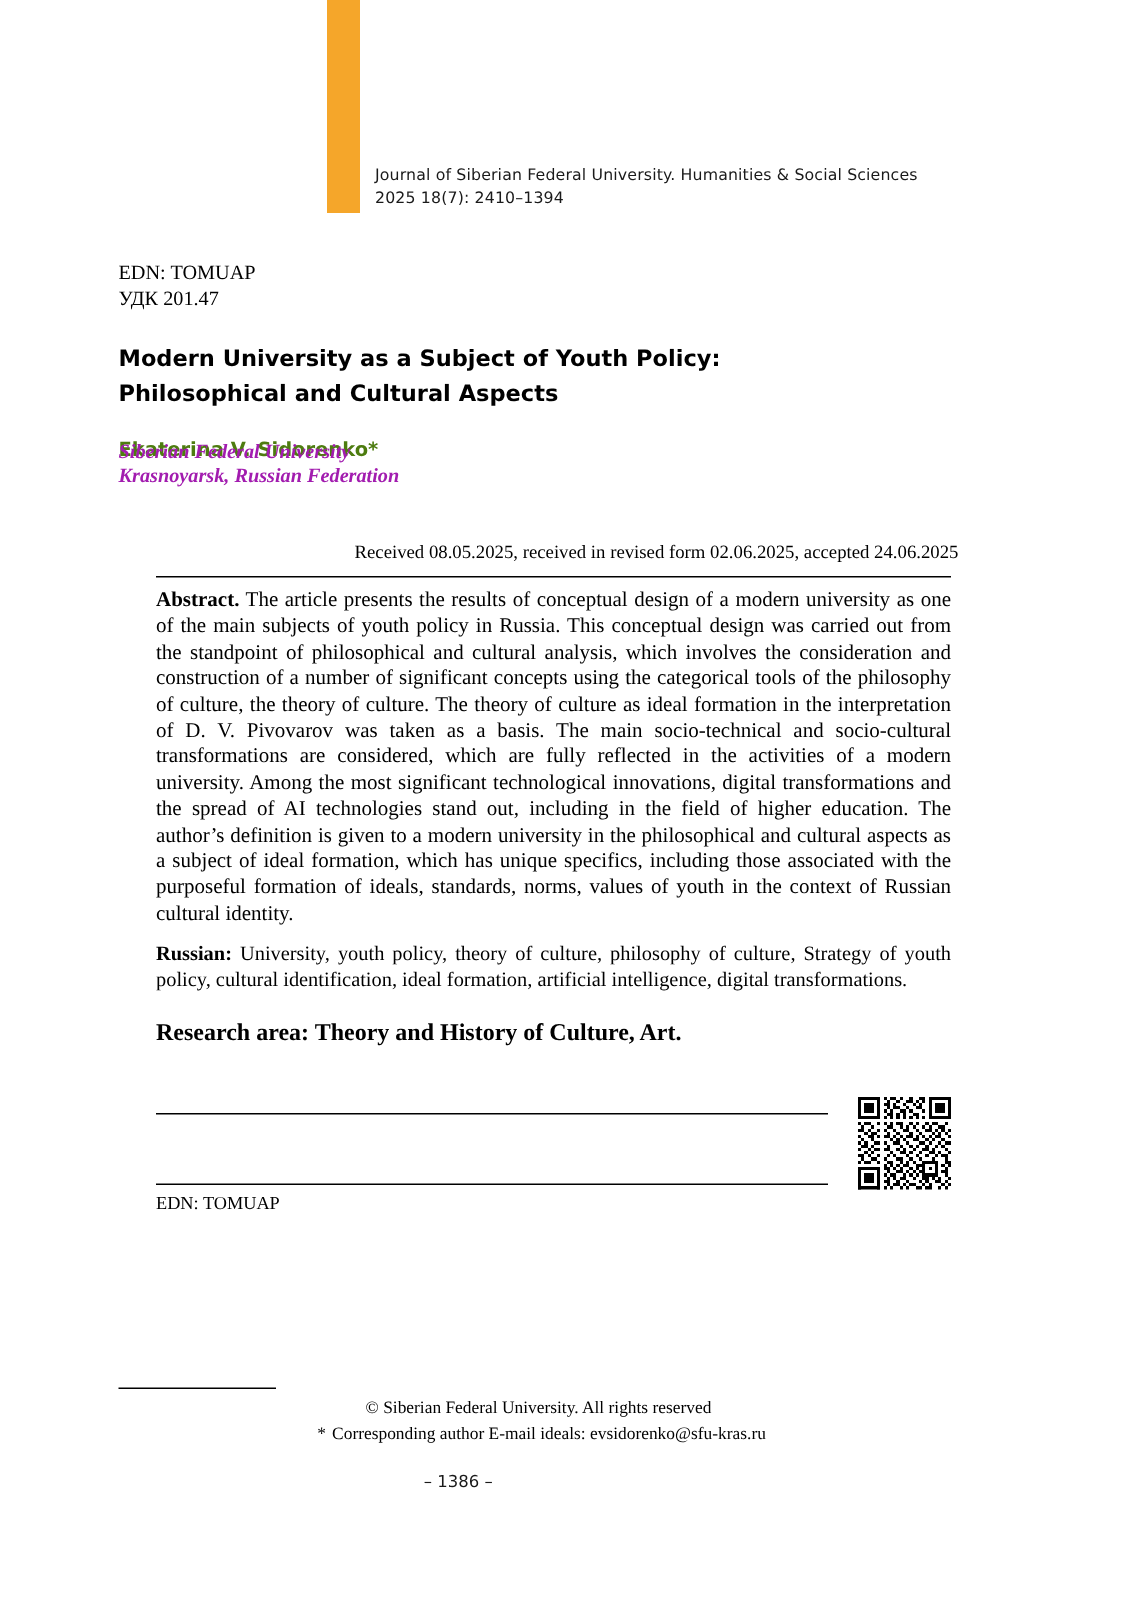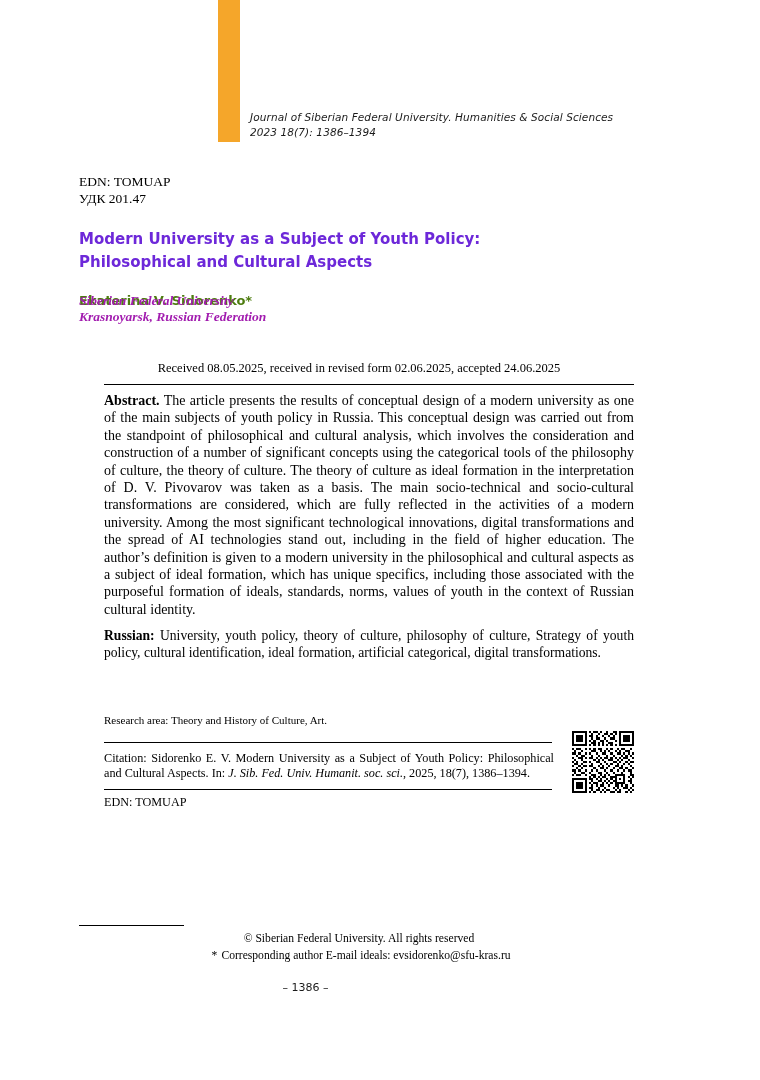--- a/index.html
+++ b/index.html
@@ -23,21 +23,20 @@
     background: #fff;
   }
 
   
   .masthead {
     position: absolute;
     left: 0;
     top: 0;
     width: 614px;
     height: 150px;
-    font-style: italic;
   }
   .orange-bar {
     position: absolute;
     left: 218px;
     top: 0;
     width: 22px;
     height: 142px;
     background: #f5a62a;
   }
   .journal-lines {
@@ -68,21 +67,21 @@
   
   .title {
     position: absolute;
     left: 79px;
     top: 228px;
     width: 560px;
     font-family: "DejaVu Sans", sans-serif;
     font-weight: bold;
     font-size: 15px;
     line-height: 23px;
-    color: #6d28d9;
+    color: #000000;
   }
 
   
   .author {
     position: absolute;
     left: 79px;
     top: 293px;
     font-family: "DejaVu Sans", sans-serif;
     font-weight: bold;
     font-size: 13px;
@@ -99,21 +98,21 @@
     line-height: 16px;
     color: #a21caf;
   }
 
   
   .dates {
     position: absolute;
     left: 79px;
     top: 361px;
     width: 560px;
-    text-align: center;
+    text-align: right;
     font-family: "Liberation Serif", serif;
     font-size: 12.5px;
     color: #000;
   }
 
   
   .rule {
     position: absolute;
     background: #000;
     height: 1px;
@@ -140,24 +139,25 @@
     width: 530px;
     font-size: 13.6px;
     line-height: 17.4px;
     text-align: justify;
   }
   .keywords b { font-weight: bold; }
 
   .research-area {
     position: absolute;
     left: 104px;
-    top: 712px;
+    top: 680px;
     width: 530px;
-    font-size: 11px;
+    font-size: 16px;
     line-height: 17.4px;
+    font-weight: bold;
   }
 
   .citation {
     position: absolute;
     left: 104px;
     top: 751px;
     width: 450px;
     font-size: 12.2px;
     line-height: 15.4px;
     text-align: justify;
@@ -218,21 +218,21 @@
 </style>
 </head>
 <body>
 
 <div class="page">
 
   <div class="masthead">
     <div class="orange-bar"></div>
     <div class="journal-lines">
       <div class="l1">Journal of Siberian Federal University.  Humanities &amp; Social Sciences</div>
-      <div class="l2">2023 18(7): 1386–1394</div>
+      <div class="l2">2025 18(7): 2410–1394</div>
     </div>
   </div>
 
   <div class="ids">
     <div>EDN: TOMUAP</div>
     <div>УДК 201.47</div>
   </div>
 
   <div class="title">
     <div>Modern University as a Subject of Youth Policy:</div>
@@ -247,30 +247,27 @@
 
   <div class="dates">Received 08.05.2025, received in revised form 02.06.2025, accepted 24.06.2025</div>
 
   <div class="rule rule-top"></div>
 
   <div class="abstract">
     <b>Abstract.</b><span> The article presents the results of conceptual design of a modern university as one of the main subjects of youth policy in Russia. This conceptual design was carried out from the standpoint of philosophical and cultural analysis, which involves the consideration and construction of a number of significant concepts using the categorical tools of the philosophy of culture, the theory of culture. The theory of culture as ideal formation in the interpretation of D. V. Pivovarov was taken as a basis. The main socio-technical and socio-cultural transformations are considered, which are fully reflected in the activities of a modern university. Among the most significant technological innovations, digital transformations and the spread of AI technologies stand out, including in the field of higher education. The author’s definition is given to a modern university in the philosophical and cultural aspects as a subject of ideal formation, which has unique specifics, including those associated with the purposeful formation of ideals, standards, norms, values of youth in the context of Russian cultural identity.</span>
   </div>
 
   <div class="keywords">
-    <b>Russian:</b><span> University, youth policy, theory of culture, philosophy of culture, Strategy of youth policy, cultural identification, ideal formation, artificial categorical, digital transformations.</span>
+    <b>Russian:</b><span> University, youth policy, theory of culture, philosophy of culture, Strategy of youth policy, cultural identification, ideal formation, artificial intelligence, digital transformations.</span>
   </div>
 
   <div class="research-area">Research area: Theory and History of Culture, Art.</div>
 
   <div class="rule rule-bottom"></div>
 
-  <div class="citation">
-    <span>Citation: Sidorenko E. V. Modern University as a Subject of Youth Policy: Philosophical and Cultural Aspects. In: </span><i>J. Sib. Fed. Univ. Humanit. soc. sci.</i><span>, 2025, 18(7), 1386–1394.</span>
-  </div>
 
   <div class="rule rule-mid"></div>
   <div class="citation-edn">EDN: TOMUAP</div>
 
   <div class="qr">
     <svg width="62" height="62" viewBox="0 0 29 29" shape-rendering="crispEdges" aria-hidden="true">
       <rect width="29" height="29" fill="#ffffff"></rect>
       <g fill="#000000">
 
         <rect x="0" y="0" width="7" height="1"></rect>

